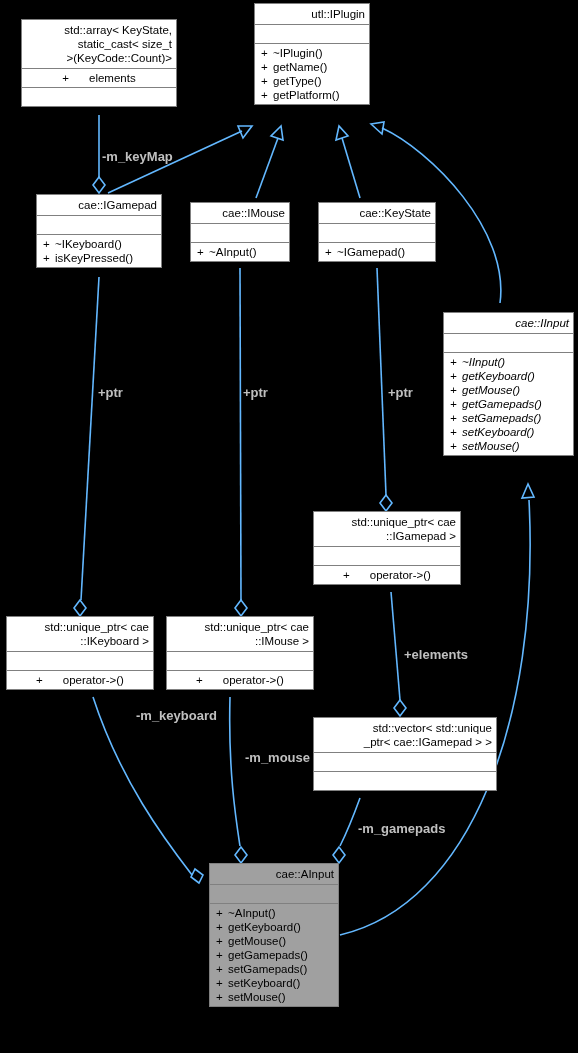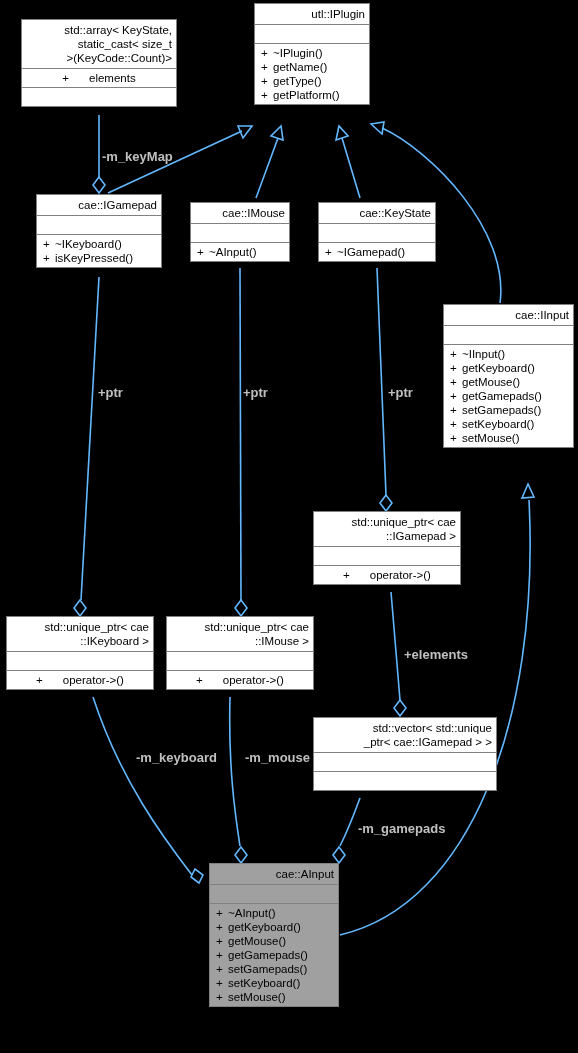--- a/index.html
+++ b/index.html
@@ -196,21 +196,21 @@
   </div>
 
   <div class="uml-box" style="left:318px; top:202px; width:118px;">
     <div class="box-title">cae::KeyState</div>
     <div class="box-attrs empty"></div>
     <div class="box-ops">
       <div class="member"><span class="vis">+</span><span>~IGamepad()</span></div>
     </div>
   </div>
 
-  <div class="uml-box" style="left:443px; top:304px; width:131px;">
+  <div class="uml-box" style="left:443px; top:312px; width:131px;font-style:italic;">
     <div class="box-title">cae::IInput</div>
     <div class="box-attrs empty"></div>
     <div class="box-ops">
       <div class="member"><span class="vis">+</span><span>~IInput()</span></div>
       <div class="member"><span class="vis">+</span><span>getKeyboard()</span></div>
       <div class="member"><span class="vis">+</span><span>getMouse()</span></div>
       <div class="member"><span class="vis">+</span><span>getGamepads()</span></div>
       <div class="member"><span class="vis">+</span><span>setGamepads()</span></div>
       <div class="member"><span class="vis">+</span><span>setKeyboard()</span></div>
       <div class="member"><span class="vis">+</span><span>setMouse()</span></div>
@@ -263,17 +263,17 @@
       <div class="member"><span class="vis">+</span><span>setKeyboard()</span></div>
       <div class="member"><span class="vis">+</span><span>setMouse()</span></div>
     </div>
   </div>
 
   <div class="edge-label" style="left:102px; top:149px;">-m_keyMap</div>
   <div class="edge-label" style="left:98px; top:385px;">+ptr</div>
   <div class="edge-label" style="left:243px; top:385px;">+ptr</div>
   <div class="edge-label" style="left:388px; top:385px;">+ptr</div>
   <div class="edge-label" style="left:404px; top:647px;">+elements</div>
-  <div class="edge-label" style="left:136px; top:750px;">-m_keyboard</div>
+  <div class="edge-label" style="left:136px; top:708px;">-m_keyboard</div>
   <div class="edge-label" style="left:228px; top:750px;margin-left:17px;">-m_mouse</div>
   <div class="edge-label" style="left:358px; top:821px;">-m_gamepads</div>
 
 </div>
 
 </body></html>

